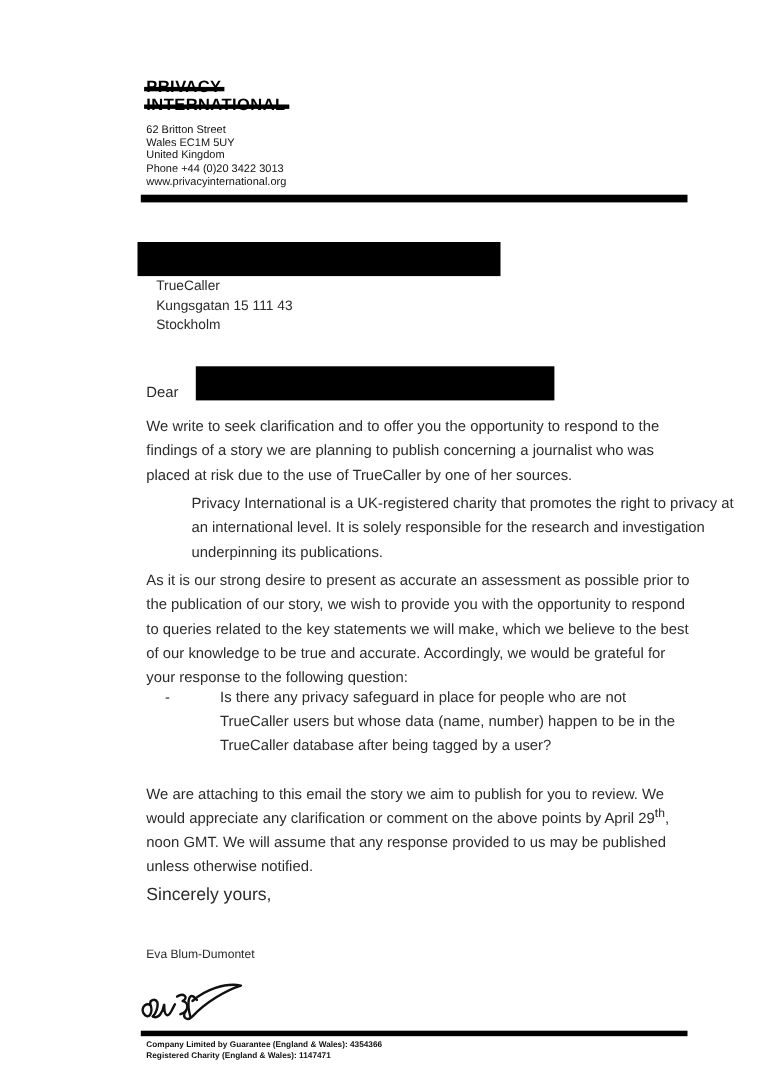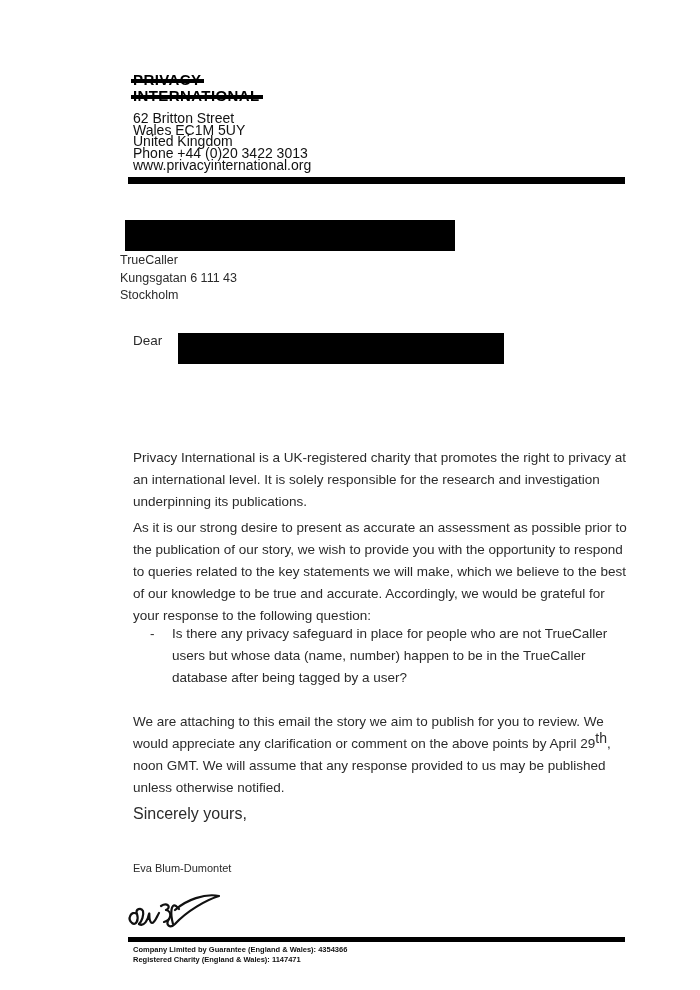--- a/index.html
+++ b/index.html
@@ -38,21 +38,21 @@
     left: -2px;
     right: -3px;
     top: 46%;
     height: 3.4px;
     background: #000;
   }
   .lh-address {
     position: absolute;
     left: 133px;
     top: 113px;
-    font-size: 14px;
+    font-size: 10px;
     line-height: 11.7px;
     color: #111;
   }
   .rule-top {
     position: absolute;
     left: 128px;
     top: 177px;
     width: 497px;
     height: 7px;
     background: #000;
@@ -64,78 +64,78 @@
     position: absolute;
     left: 125px;
     top: 220px;
     width: 330px;
     height: 31px;
   }
 
   
   .recipient {
     position: absolute;
-    left: 120px;
+    left: 142px;
     top: 252px;
     font-size: 12.5px;
     line-height: 17.6px;
     color: #2b2b2b;
   }
 
   
   .salutation {
     position: absolute;
     left: 133px;
     top: 333px;
     height: 31px;
     display: flex;
-    align-items: flex-start;
+    align-items: flex-end;
     gap: 16px;
     font-size: 13.5px;
     color: #2b2b2b;
   }
   .salutation-redaction {
     width: 326px;
     height: 31px;
   }
 
   
   .body-par {
     position: absolute;
     left: 133px;
     width: 496px;
     margin: 0;
     font-size: 13.5px;
     line-height: 22px;
     color: #2b2b2b;
   }
   .par-1 { top: 377px; }
-  .par-2 { top: 447px; }
+  .par-2 { top: 447px; margin-left: 41px; }
   .par-3 { top: 517px; }
   .par-4 { top: 711px; }
 
   .bullet-row {
     position: absolute;
     left: 150px;
     top: 623px;
     width: 470px;
     display: flex;
     align-items: flex-start;
     font-size: 13.5px;
     line-height: 22px;
     color: #2b2b2b;
   }
   .bullet-marker {
     width: 22px;
     flex: 0 0 22px;
   }
-  .bullet-text { flex: 1 1 auto; max-width: 436px; }
+  .bullet-text { flex: 1 1 auto; max-width: 436px; margin-left: 28px; }
 
   sup {
-    font-size: 14px;
+    font-size: 11px;
     vertical-align: super;
     line-height: 0;
   }
 
   
   .valediction {
     position: absolute;
     left: 133px;
     top: 803px;
     font-size: 16px;
@@ -192,29 +192,30 @@
     <div>Phone +44 (0)20 3422 3013</div>
     <div>www.privacyinternational.org</div>
   </div>
 
   <div class="rule-top"></div>
 
   <div class="redaction recipient-redaction"></div>
 
   <div class="recipient">
     <div>TrueCaller</div>
-    <div>Kungsgatan 6 111 43</div>
+    <div>Kungsgatan 15 111 43</div>
     <div>Stockholm</div>
   </div>
 
   <div class="salutation">
     <span>Dear</span>
     <span class="redaction salutation-redaction"></span>
   </div>
 
+  <p class="body-par par-1">We write to seek clarification and to offer you the opportunity to respond to the findings of a story we are planning to publish concerning a journalist who was placed at risk due to the use of TrueCaller by one of her sources.</p>
 
   <p class="body-par par-2">Privacy International is a UK-registered charity that promotes the right to privacy at an international level. It is solely responsible for the research and investigation underpinning its publications.</p>
 
   <p class="body-par par-3">As it is our strong desire to present as accurate an assessment as possible prior to the publication of our story, we wish to provide you with the opportunity to respond to queries related to the key statements we will make, which we believe to the best of our knowledge to be true and accurate. Accordingly, we would be grateful for your response to the following question:</p>
 
   <div class="bullet-row">
     <span class="bullet-marker">-</span>
     <span class="bullet-text">Is there any privacy safeguard in place for people who are not TrueCaller users but whose data (name, number) happen to be in the TrueCaller database after being tagged by a user?</span>
   </div>
 

